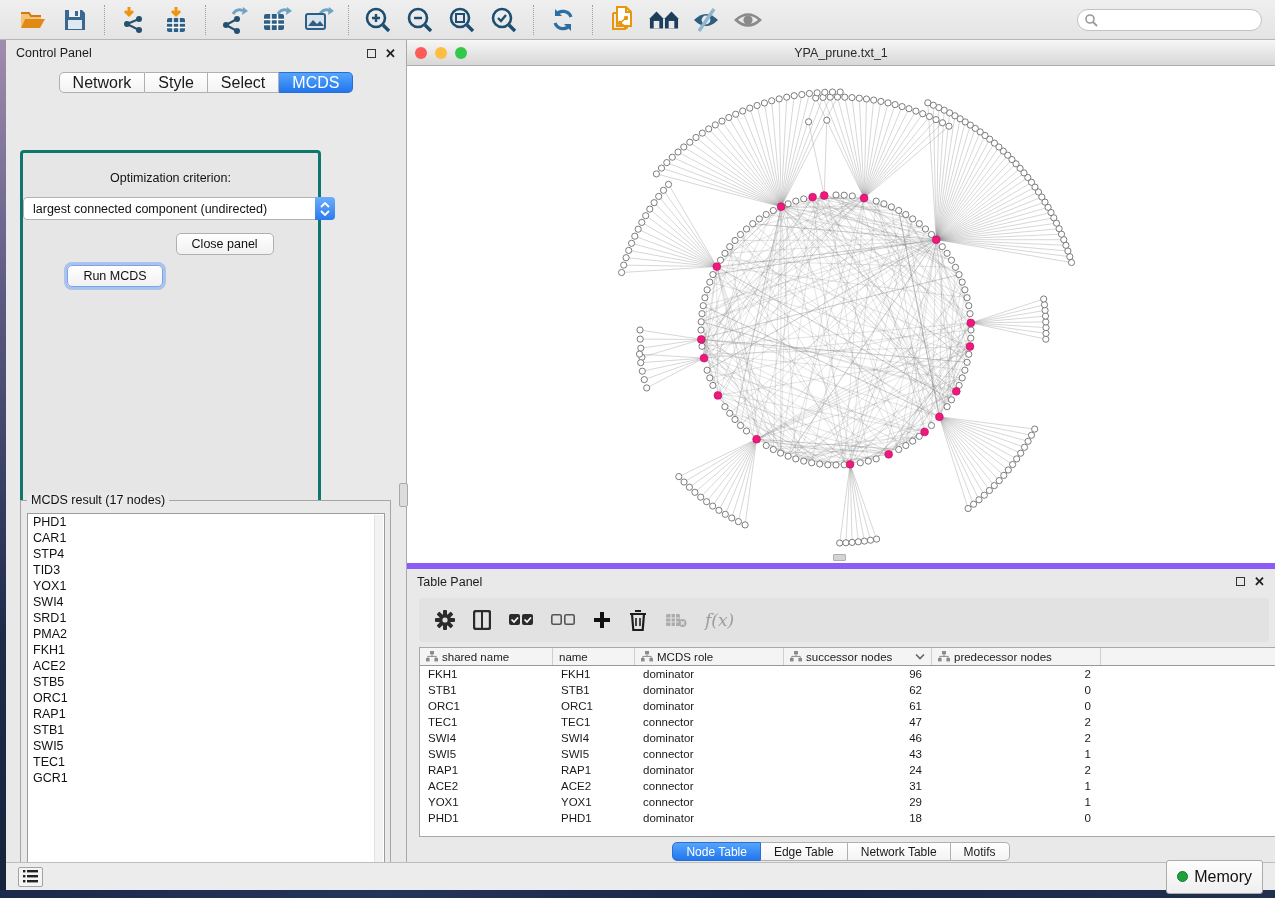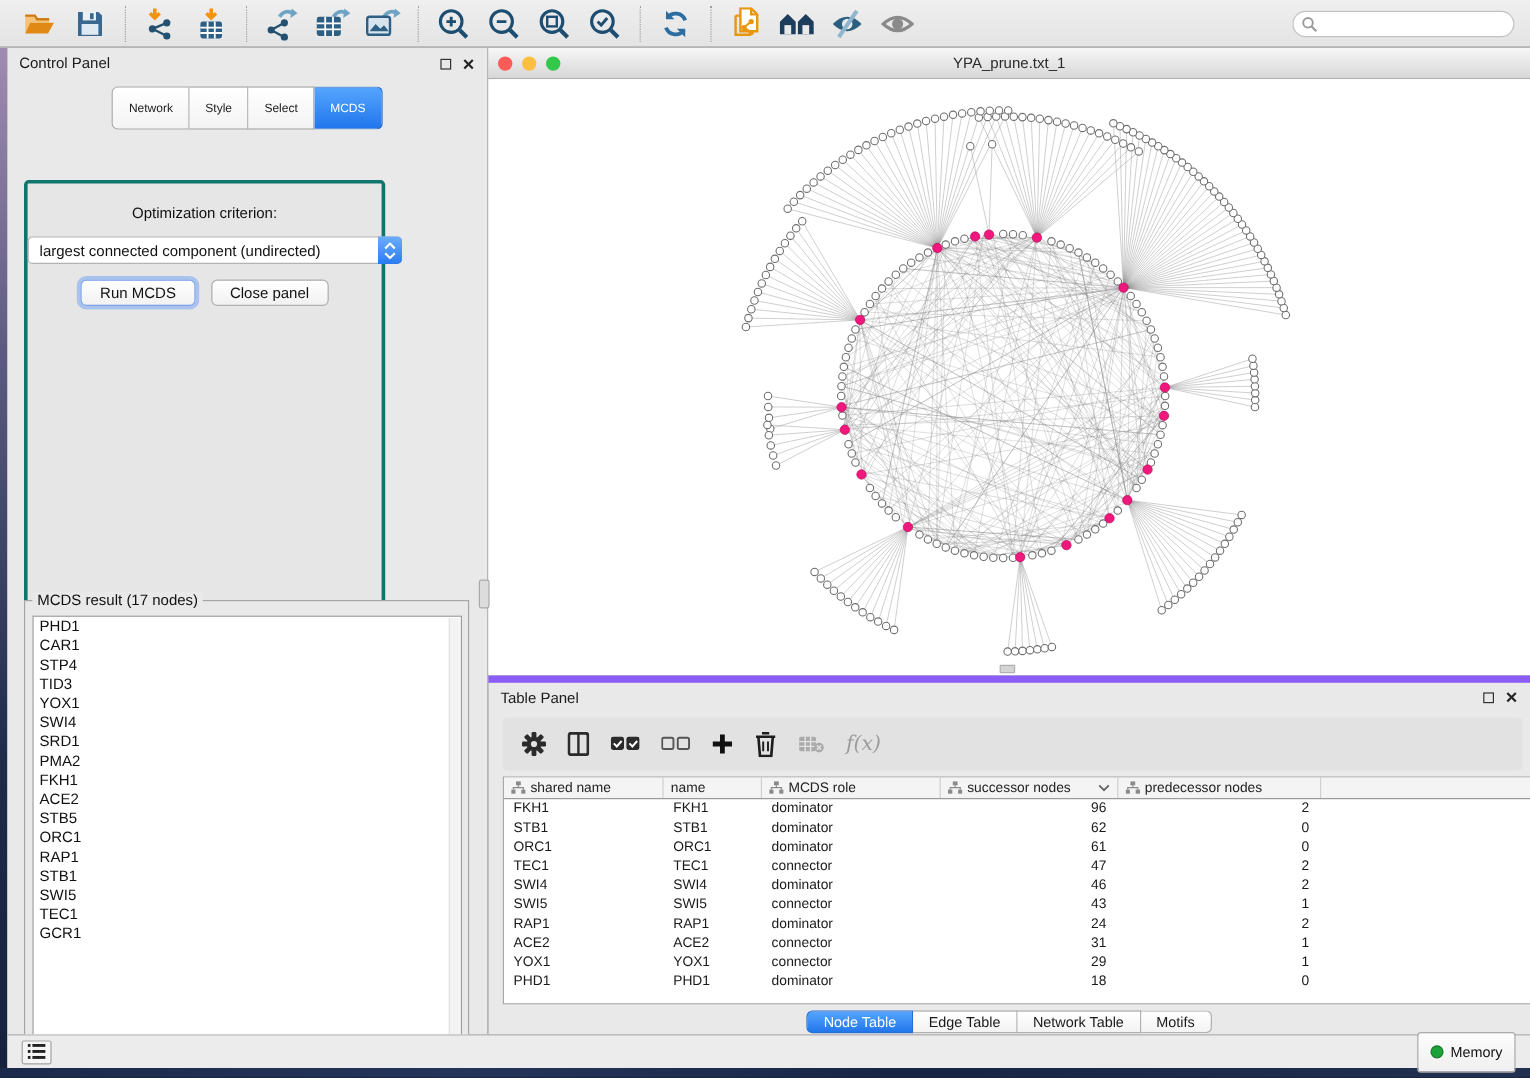--- a/index.html
+++ b/index.html
@@ -25,38 +25,38 @@
 
   
   #control-panel { left:6px; top:40px; width:401px; height:822px; background:#e9e9e9; border-right:1px solid #a9a9a9; }
   #cp-header { height:26px; display:flex; align-items:center; padding:0 10px;gap:40px; }
   #cp-title { font-size:12.5px; color:#1b1b1b; }
   .panel-ctl { margin-left:auto; display:flex; align-items:center; gap:9px; }
   .float-ic { width:9px; height:9px; border:1.5px solid #333; }
   .close-ic { font-size:13px; font-weight:bold; color:#222; line-height:9px; }
 
   #cp-tabs { display:flex; justify-content:center; margin-top:6px; }
-  .seg { height:36px; padding:0 13px; display:flex; align-items:center; font-size:10px; color:#1a1a1a;
+  .seg { height:21px; padding:0 13px; display:flex; align-items:center; font-size:16px; color:#1a1a1a;
     background:linear-gradient(#ffffff,#f3f3f3); border:1px solid #b0b0b0; border-left:none; cursor:default; }
   .seg:first-child { border-left:1px solid #b0b0b0; border-radius:5px 0 0 5px; }
   .seg:last-child { border-radius:0 5px 5px 0; }
   .seg.active { background:linear-gradient(#55a5fd,#2176ec); color:#fff; border-color:#2a6fd0; }
 
   #cp-body { position:absolute; left:14px; top:110px; width:301px; height:358px;
     background:#e6e6e6; border:3px solid #0f766e; border-radius:4px; }
   #opt-label { text-align:center; margin-top:18px; font-size:12.5px; color:#111; }
   #opt-select { position:relative; margin:12px auto 0; width:312px; height:23px; background:#fff;
     border:1px solid #b3b3b3; border-radius:4px; display:flex; align-items:center; cursor:default; }
   #opt-value { font-size:12.5px; color:#111; padding-left:9px; white-space:nowrap; }
   #opt-stepper { position:absolute; right:-1px; top:-1px; width:20px; height:23px; border-radius:0 4px 4px 0;
     background:linear-gradient(#6caefc,#2b7bf0); display:flex; flex-direction:column; align-items:center; justify-content:center; gap:2px; }
   #cp-buttons { display:flex; justify-content:center; gap:13px; margin-top:13px; }
   .mac-btn { height:22px; padding:0 15px; font-size:12.5px; color:#111; background:linear-gradient(#ffffff,#f1f1f1);
     border:1px solid #b0b0b0; border-radius:5px; font-family:"Liberation Sans",sans-serif; cursor:default; }
-  .mac-btn.focus { border-color:#7aa4ee; box-shadow:0 0 0 3px rgba(120,165,240,.55); }
+  .mac-btn.focus { border-color:#7aa4ee; box-shadow:0 0 0 3px rgba(120,165,240,.55);margin-top:32px; }
 
   #mcds-fieldset { position:absolute; left:14px; top:460px; width:371px; height:378px;
     border:1px solid #a5a5a5; background:#e9e9e9; }
   #mcds-legend { position:absolute; top:-8px; left:6px; background:#e9e9e9; padding:0 4px; font-size:12.5px; color:#111; }
   #mcds-list { position:absolute; left:6px; top:12px; width:358px; height:358px; background:#fff;
     border:1px solid #9c9c9c; overflow:hidden; }
   .li { font-size:12.5px; color:#111; line-height:16px; padding-left:5px; }
   #mcds-scroll { position:absolute; right:1px; top:1px; width:9px; height:356px; background:#f3f3f3; border-left:1px solid #e2e2e2; }
 
   
@@ -90,21 +90,21 @@
 
   #tbl-tabs { position:absolute; left:0; right:0; top:273px; display:flex; justify-content:center; }
   #tbl-tabs .seg { height:19px; font-size:12px; }
 
   
   #status-bar { left:6px; top:862px; width:1269px; height:28px; background:#ececec; border-top:1px solid #bdbdbd;
     display:flex; align-items:center; padding:0 12px; }
   #list-btn { width:25px; height:20px; background:#f4f4f4; border:1px solid #a3a3a3; border-radius:2px;
     display:flex; align-items:center; justify-content:center; }
   #memory-btn { margin-left:auto; height:22px; background:linear-gradient(#fdfdfd,#efefef); border:1px solid #ababab;
-    border-radius:3px; display:flex; align-items:center; gap:6px; padding:16px 10px; font-size:12px; color:#111; }
+    border-radius:3px; display:flex; align-items:center; gap:6px; padding:16px 10px; font-size:16px; color:#111; }
   #memory-dot { width:11px; height:11px; border-radius:50%; background:#1ca23a; border:1px solid #157a2b; }
 
   svg { display:block; }
 </style>
 </head>
 <body>
 
 <div class="abs" id="wall-left"></div>
 <div class="abs" id="wall-bottom"></div>
 

